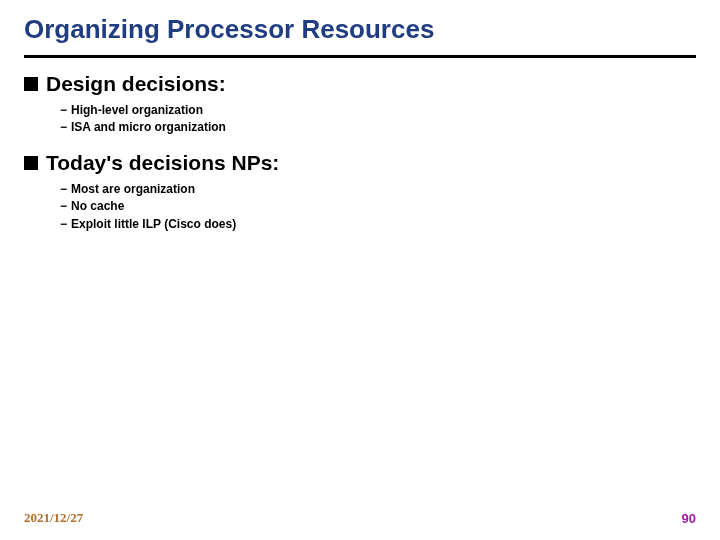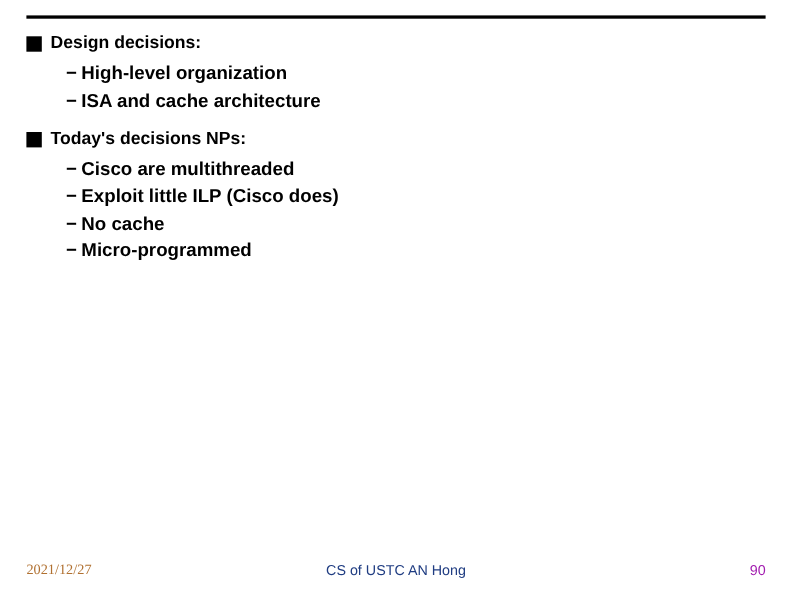--- a/index.html
+++ b/index.html
@@ -21,87 +21,86 @@
     margin-bottom: 10px;
   }
   .rule {
     border: none;
     border-top: 3px solid #000;
     margin-bottom: 14px;
   }
   .section-head {
     display: flex;
     align-items: center;
-    font-size: 16px;
+    font-size: 21px;
     font-weight: bold;
     color: #000;
     margin-bottom: 6px;
   }
   .square-bullet {
     width: 14px;
     height: 14px;
     background: #000;
     display: inline-block;
     margin-right: 8px;
     flex-shrink: 0;
   }
   .sub-list {
     margin-left: 36px;
     margin-bottom: 14px;
   }
   .sub-item {
-    font-size: 17px;
+    font-size: 12px;
     font-weight: bold;
     color: #000;
     line-height: 1.45;
   }
   .dash {
     display: inline-block;
     margin-right: 4px;
   }
   .footer {
     position: absolute;
     bottom: 14px;
     left: 0;
     right: 0;
     padding: 0 24px;
     display: flex;
     justify-content: space-between;
     align-items: center;
     font-size: 13px;
-    font-weight: normal;
+    font-weight: bold;
   }
   .footer-left { color: #b07030; font-family: "Times New Roman", serif; }
   .footer-center { color: #203d82; position: absolute; left: 50%; transform: translateX(-50%); }
   .footer-right { color: #a21caf; }
 </style>
 </head>
 <body>
 
 <div class="slide">
+  <div class="title">Organizing Processor Resources</div>
   <hr class="rule">
 
   <div class="section-head">
     <span class="square-bullet"></span>
     <span>Design decisions:</span>
   </div>
   <div class="sub-list">
     <div class="sub-item"><span class="dash">−</span><span>High-level organization</span></div>
-    <div class="sub-item"><span class="dash">−</span><span>ISA and cache architecture</span></div>
+    <div class="sub-item"><span class="dash">−</span><span>ISA and micro organization</span></div>
   </div>
 
   <div class="section-head">
     <span class="square-bullet"></span>
     <span>Today's decisions NPs:</span>
   </div>
   <div class="sub-list">
-    <div class="sub-item"><span class="dash">−</span><span>Cisco are multithreaded</span></div>
+    <div class="sub-item"><span class="dash">−</span><span>Most are organization</span></div>
+    <div class="sub-item"><span class="dash">−</span><span>No cache</span></div>
     <div class="sub-item"><span class="dash">−</span><span>Exploit little ILP (Cisco does)</span></div>
-    <div class="sub-item"><span class="dash">−</span><span>No cache</span></div>
-    <div class="sub-item"><span class="dash">−</span><span>Micro-programmed</span></div>
   </div>
 </div>
 
 <div class="footer">
   <span class="footer-left">2021/12/27</span>
-  <span class="footer-center">CS of USTC AN Hong</span>
   <span class="footer-right">90</span>
 </div>
 
 </body></html>

